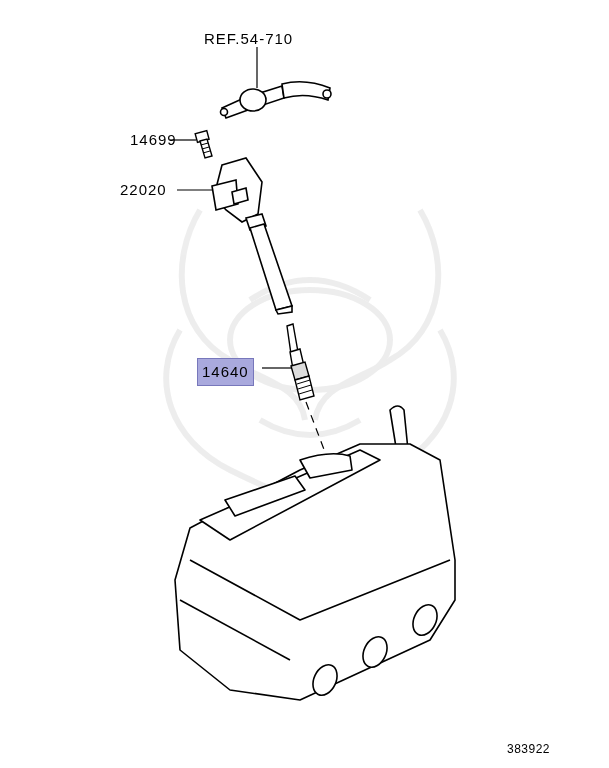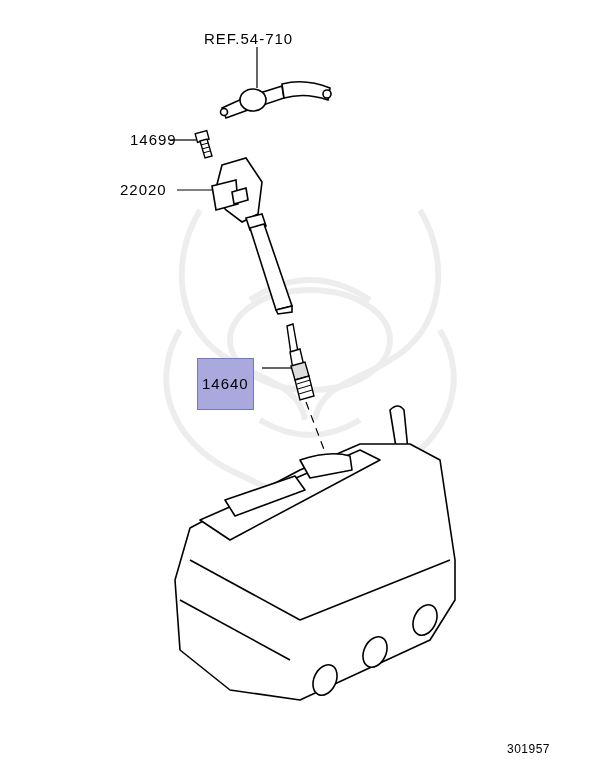--- a/index.html
+++ b/index.html
@@ -1,21 +1,21 @@
 <!DOCTYPE html>
 <html><head>
 <meta charset="utf-8">
 <style>
   html, body { margin: 0; padding: 0; background: #ffffff; }
   body { width: 609px; height: 768px; position: relative; overflow: hidden;
          font-family: "Liberation Sans", sans-serif; color: #000; }
   .canvas { position: absolute; left: 0; top: 0; width: 609px; height: 768px; border-radius: 7px; }
   .label { position: absolute; font-size: 15px; letter-spacing: 1px; line-height: 18px; white-space: nowrap; }
   .callout { cursor: pointer; }
-  .hl { background: #a9a9dd; border: 1px solid #7777bb; padding: 16px 4px; }
+  .hl { background: #a9a9dd; border: 1px solid #7777bb; padding: 4px 4px; }
   .fig-id { position: absolute; font-size: 12px; letter-spacing: 0.5px; }
   svg { position: absolute; left: 0; top: 0; }
 </style>
 </head>
 <body>
 
 <div class="canvas">
 
   <svg width="609" height="768" viewBox="0 0 609 768">
 
@@ -84,14 +84,14 @@
   </svg>
 
   <div class="label callout" style="left:204px; top:30px;">REF.54-710</div>
 
   <div class="label callout" style="left:97px; top:131px;margin-left:33px;">14699</div>
 
   <div class="label callout" style="left:120px; top:181px;">22020</div>
 
   <div class="label callout hl" style="left:197px; top:358px;">14640</div>
 
-  <div class="fig-id" style="left:507px; top:742px;">301957</div>
+  <div class="fig-id" style="left:507px; top:742px;">383922</div>
 </div>
 
 </body></html>

